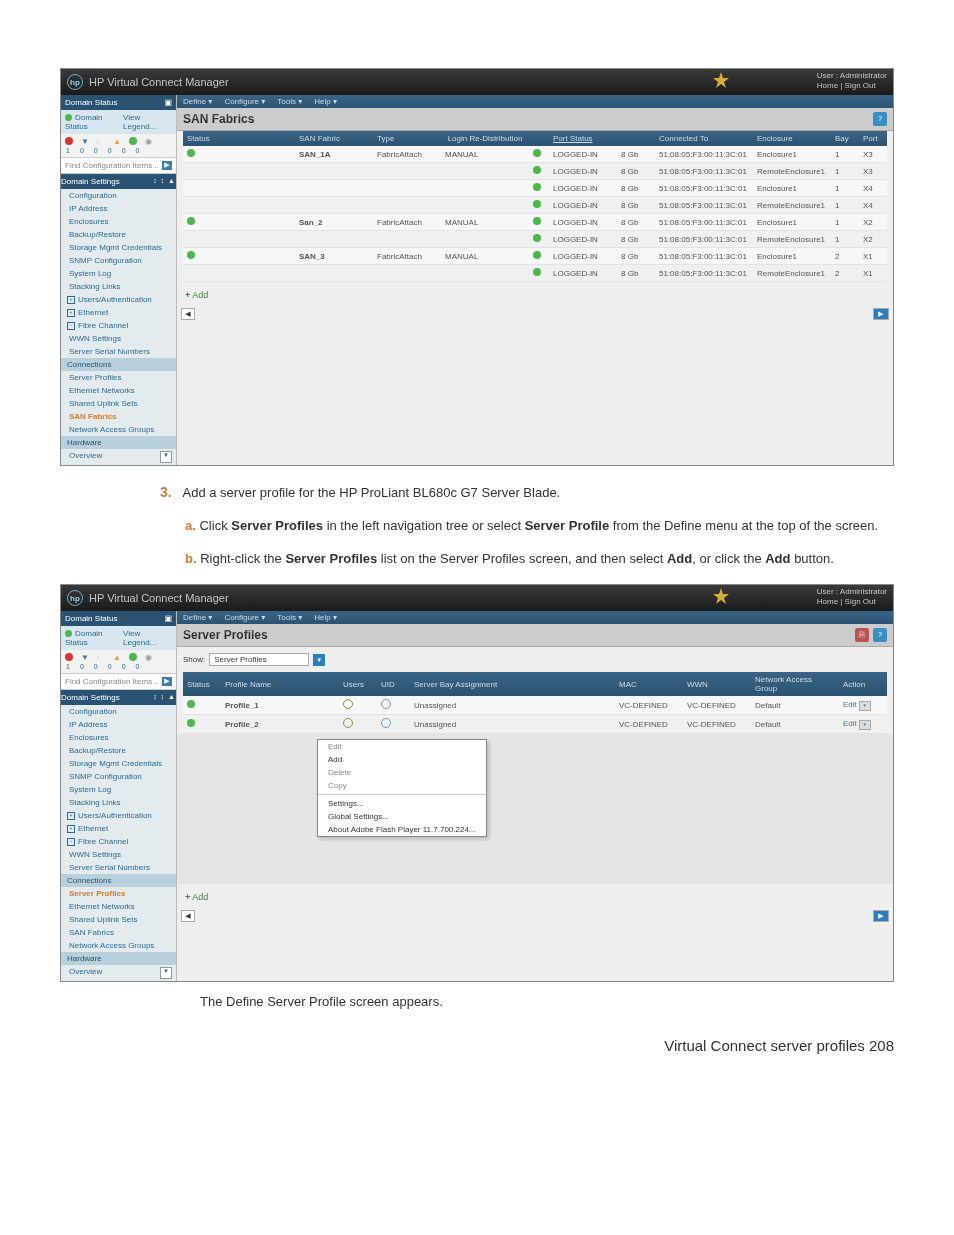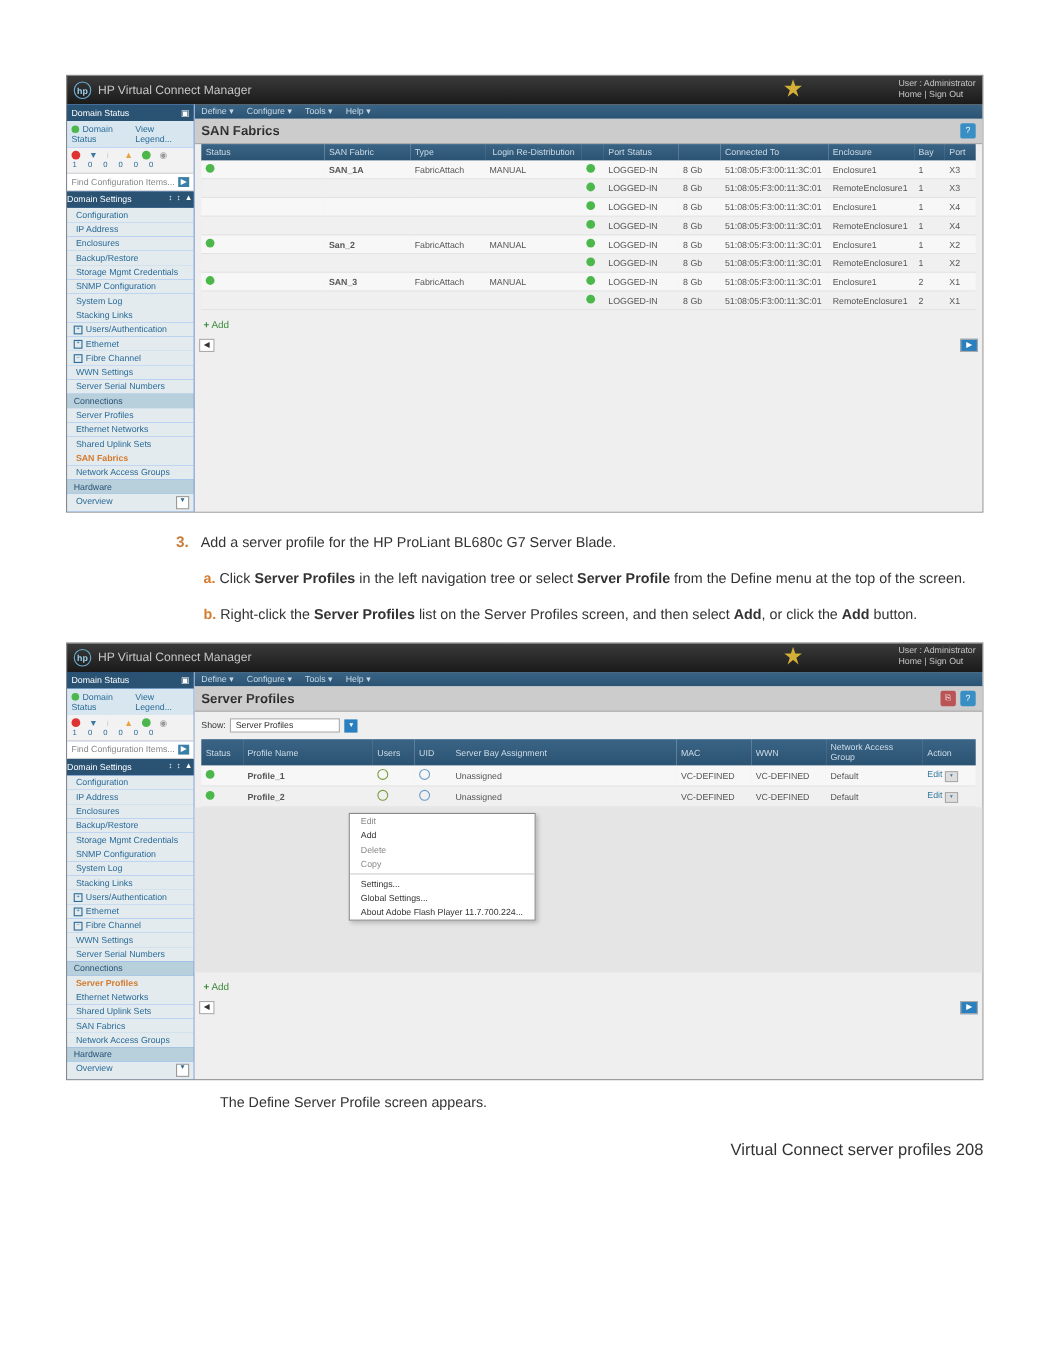--- a/index.html
+++ b/index.html
@@ -497,21 +497,21 @@
         </div>
         <div class="data-table">
           <table>
             <thead>
                 <tr>
               <th>Status</th>
               <th style="width:70px;">SAN Fabric</th>
               <th style="width:60px;">Type</th>
               <th style="width:80px;text-align:center;">Login Re-Distribution</th>
               <th style="width:12px;"></th>
-              <th style="width:60px;">Port Status</th>
+              <th style="width:60px;text-decoration:underline;">Port Status</th>
               <th style="width:30px;"></th>
               <th style="width:90px;">Connected To</th>
               <th style="width:70px;">Enclosure</th>
               <th style="width:20px;">Bay</th>
               <th style="width:20px;">Port</th>
             </tr>
               </thead>
             <tbody id="san-rows">
                 <tr>
                   <td><span class="status-ok"></span></td>

